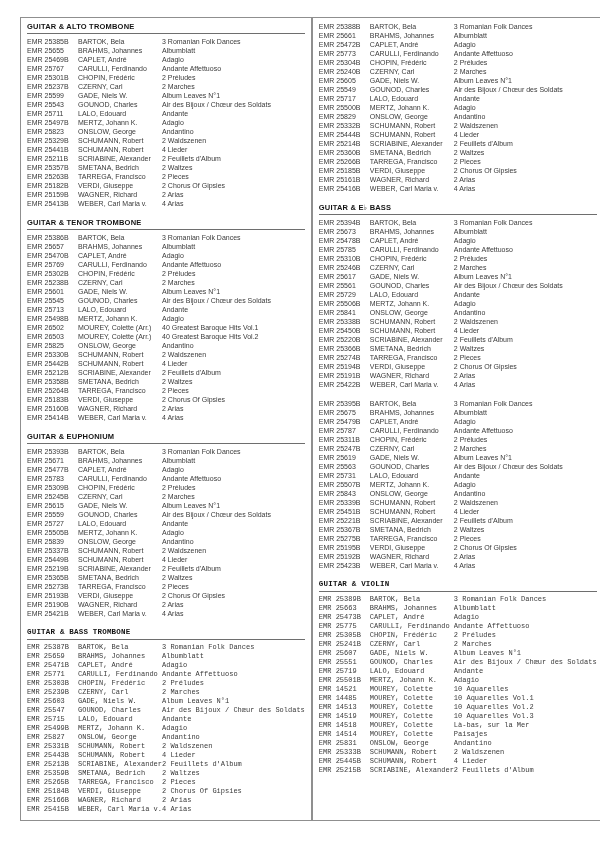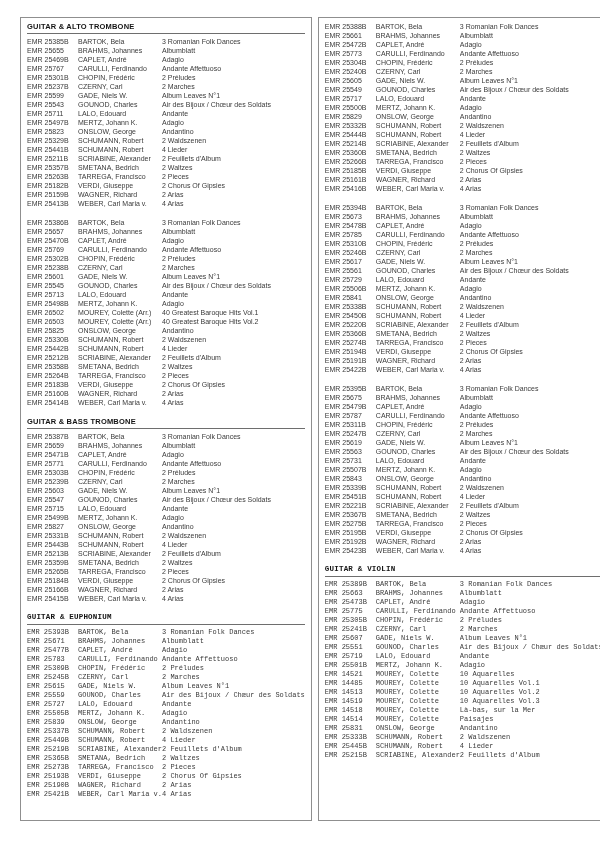--- a/index.html
+++ b/index.html
@@ -7,21 +7,20 @@
     width: 600px; height: 849px;
     font-family: "Liberation Sans", "DejaVu Sans", sans-serif;
     color: #3a3a3a;
     overflow: hidden;
   }
   .page {
     box-sizing: border-box;
     width: 600px; height: 849px;
     padding: 17px 21px 28px 20px;
     display: flex;
-    gap: 6px;
     align-items: stretch;
   }
   .col-box {
     box-sizing: border-box;
     flex: 1 1 0;
     border: 1px solid #8f8f8f;
     background: #ffffff;
     padding: 4px 6px 6px 6px;
   }
   .catalog-section { margin-bottom: 10px; }
@@ -165,20 +164,21 @@
 
   <div class="row">
     <span class="c-num">EMR 25413B</span>
     <span class="c-composer">WEBER, Carl Maria v.</span>
     <span class="c-title">4 Arias</span>
   </div>
 </div>
   </section>
 
   <section class="catalog-section">
+    <h2 class="section-title">GUITAR &amp; TENOR TROMBONE</h2>
     <div class="rows">
   <div class="row">
     <span class="c-num">EMR 25386B</span>
     <span class="c-composer">BARTOK, Bela</span>
     <span class="c-title">3 Romanian Folk Dances</span>
   </div>
 
   <div class="row">
     <span class="c-num">EMR 25657</span>
     <span class="c-composer">BRAHMS, Johannes</span>
@@ -295,20 +295,139 @@
 
   <div class="row">
     <span class="c-num">EMR 25414B</span>
     <span class="c-composer">WEBER, Carl Maria v.</span>
     <span class="c-title">4 Arias</span>
   </div>
 </div>
   </section>
 
   <section class="catalog-section">
+    <h2 class="section-title">GUITAR &amp; EUPHONIUM</h2>
+    <div class="rows">
+  <div class="row">
+    <span class="c-num">EMR 25393B</span>
+    <span class="c-composer">BARTOK, Bela</span>
+    <span class="c-title">3 Romanian Folk Dances</span>
+  </div>
+
+  <div class="row">
+    <span class="c-num">EMR 25671</span>
+    <span class="c-composer">BRAHMS, Johannes</span>
+    <span class="c-title">Albumblatt</span>
+  </div>
+
+  <div class="row">
+    <span class="c-num">EMR 25477B</span>
+    <span class="c-composer">CAPLET, André</span>
+    <span class="c-title">Adagio</span>
+  </div>
+
+  <div class="row">
+    <span class="c-num">EMR 25783</span>
+    <span class="c-composer">CARULLI, Ferdinando</span>
+    <span class="c-title">Andante Affettuoso</span>
+  </div>
+
+  <div class="row">
+    <span class="c-num">EMR 25309B</span>
+    <span class="c-composer">CHOPIN, Frédéric</span>
+    <span class="c-title">2 Préludes</span>
+  </div>
+
+  <div class="row">
+    <span class="c-num">EMR 25245B</span>
+    <span class="c-composer">CZERNY, Carl</span>
+    <span class="c-title">2 Marches</span>
+  </div>
+
+  <div class="row">
+    <span class="c-num">EMR 25615</span>
+    <span class="c-composer">GADE, Niels W.</span>
+    <span class="c-title">Album Leaves N°1</span>
+  </div>
+
+  <div class="row">
+    <span class="c-num">EMR 25559</span>
+    <span class="c-composer">GOUNOD, Charles</span>
+    <span class="c-title">Air des Bijoux / Chœur des Soldats</span>
+  </div>
+
+  <div class="row">
+    <span class="c-num">EMR 25727</span>
+    <span class="c-composer">LALO, Edouard</span>
+    <span class="c-title">Andante</span>
+  </div>
+
+  <div class="row">
+    <span class="c-num">EMR 25505B</span>
+    <span class="c-composer">MERTZ, Johann K.</span>
+    <span class="c-title">Adagio</span>
+  </div>
+
+  <div class="row">
+    <span class="c-num">EMR 25839</span>
+    <span class="c-composer">ONSLOW, George</span>
+    <span class="c-title">Andantino</span>
+  </div>
+
+  <div class="row">
+    <span class="c-num">EMR 25337B</span>
+    <span class="c-composer">SCHUMANN, Robert</span>
+    <span class="c-title">2 Waldszenen</span>
+  </div>
+
+  <div class="row">
+    <span class="c-num">EMR 25449B</span>
+    <span class="c-composer">SCHUMANN, Robert</span>
+    <span class="c-title">4 Lieder</span>
+  </div>
+
+  <div class="row">
+    <span class="c-num">EMR 25219B</span>
+    <span class="c-composer">SCRIABINE, Alexander</span>
+    <span class="c-title">2 Feuillets d'Album</span>
+  </div>
+
+  <div class="row">
+    <span class="c-num">EMR 25365B</span>
+    <span class="c-composer">SMETANA, Bedrich</span>
+    <span class="c-title">2 Waltzes</span>
+  </div>
+
+  <div class="row">
+    <span class="c-num">EMR 25273B</span>
+    <span class="c-composer">TARREGA, Francisco</span>
+    <span class="c-title">2 Pieces</span>
+  </div>
+
+  <div class="row">
+    <span class="c-num">EMR 25193B</span>
+    <span class="c-composer">VERDI, Giuseppe</span>
+    <span class="c-title">2 Chorus Of Gipsies</span>
+  </div>
+
+  <div class="row">
+    <span class="c-num">EMR 25190B</span>
+    <span class="c-composer">WAGNER, Richard</span>
+    <span class="c-title">2 Arias</span>
+  </div>
+
+  <div class="row">
+    <span class="c-num">EMR 25421B</span>
+    <span class="c-composer">WEBER, Carl Maria v.</span>
+    <span class="c-title">4 Arias</span>
+  </div>
+</div>
+  </section>
+
+  <section class="catalog-section">
     <h2 class="section-title">GUITAR &amp; BASS TROMBONE</h2>
     <div class="rows">
   <div class="row">
     <span class="c-num">EMR 25387B</span>
     <span class="c-composer">BARTOK, Bela</span>
     <span class="c-title">3 Romanian Folk Dances</span>
   </div>
 
   <div class="row">
     <span class="c-num">EMR 25659</span>
@@ -407,139 +526,20 @@
   </div>
 
   <div class="row">
     <span class="c-num">EMR 25166B</span>
     <span class="c-composer">WAGNER, Richard</span>
     <span class="c-title">2 Arias</span>
   </div>
 
   <div class="row">
     <span class="c-num">EMR 25415B</span>
-    <span class="c-composer">WEBER, Carl Maria v.</span>
-    <span class="c-title">4 Arias</span>
-  </div>
-</div>
-  </section>
-
-  <section class="catalog-section">
-    <h2 class="section-title">GUITAR &amp; EUPHONIUM</h2>
-    <div class="rows">
-  <div class="row">
-    <span class="c-num">EMR 25393B</span>
-    <span class="c-composer">BARTOK, Bela</span>
-    <span class="c-title">3 Romanian Folk Dances</span>
-  </div>
-
-  <div class="row">
-    <span class="c-num">EMR 25671</span>
-    <span class="c-composer">BRAHMS, Johannes</span>
-    <span class="c-title">Albumblatt</span>
-  </div>
-
-  <div class="row">
-    <span class="c-num">EMR 25477B</span>
-    <span class="c-composer">CAPLET, André</span>
-    <span class="c-title">Adagio</span>
-  </div>
-
-  <div class="row">
-    <span class="c-num">EMR 25783</span>
-    <span class="c-composer">CARULLI, Ferdinando</span>
-    <span class="c-title">Andante Affettuoso</span>
-  </div>
-
-  <div class="row">
-    <span class="c-num">EMR 25309B</span>
-    <span class="c-composer">CHOPIN, Frédéric</span>
-    <span class="c-title">2 Préludes</span>
-  </div>
-
-  <div class="row">
-    <span class="c-num">EMR 25245B</span>
-    <span class="c-composer">CZERNY, Carl</span>
-    <span class="c-title">2 Marches</span>
-  </div>
-
-  <div class="row">
-    <span class="c-num">EMR 25615</span>
-    <span class="c-composer">GADE, Niels W.</span>
-    <span class="c-title">Album Leaves N°1</span>
-  </div>
-
-  <div class="row">
-    <span class="c-num">EMR 25559</span>
-    <span class="c-composer">GOUNOD, Charles</span>
-    <span class="c-title">Air des Bijoux / Chœur des Soldats</span>
-  </div>
-
-  <div class="row">
-    <span class="c-num">EMR 25727</span>
-    <span class="c-composer">LALO, Edouard</span>
-    <span class="c-title">Andante</span>
-  </div>
-
-  <div class="row">
-    <span class="c-num">EMR 25505B</span>
-    <span class="c-composer">MERTZ, Johann K.</span>
-    <span class="c-title">Adagio</span>
-  </div>
-
-  <div class="row">
-    <span class="c-num">EMR 25839</span>
-    <span class="c-composer">ONSLOW, George</span>
-    <span class="c-title">Andantino</span>
-  </div>
-
-  <div class="row">
-    <span class="c-num">EMR 25337B</span>
-    <span class="c-composer">SCHUMANN, Robert</span>
-    <span class="c-title">2 Waldszenen</span>
-  </div>
-
-  <div class="row">
-    <span class="c-num">EMR 25449B</span>
-    <span class="c-composer">SCHUMANN, Robert</span>
-    <span class="c-title">4 Lieder</span>
-  </div>
-
-  <div class="row">
-    <span class="c-num">EMR 25219B</span>
-    <span class="c-composer">SCRIABINE, Alexander</span>
-    <span class="c-title">2 Feuillets d'Album</span>
-  </div>
-
-  <div class="row">
-    <span class="c-num">EMR 25365B</span>
-    <span class="c-composer">SMETANA, Bedrich</span>
-    <span class="c-title">2 Waltzes</span>
-  </div>
-
-  <div class="row">
-    <span class="c-num">EMR 25273B</span>
-    <span class="c-composer">TARREGA, Francisco</span>
-    <span class="c-title">2 Pieces</span>
-  </div>
-
-  <div class="row">
-    <span class="c-num">EMR 25193B</span>
-    <span class="c-composer">VERDI, Giuseppe</span>
-    <span class="c-title">2 Chorus Of Gipsies</span>
-  </div>
-
-  <div class="row">
-    <span class="c-num">EMR 25190B</span>
-    <span class="c-composer">WAGNER, Richard</span>
-    <span class="c-title">2 Arias</span>
-  </div>
-
-  <div class="row">
-    <span class="c-num">EMR 25421B</span>
     <span class="c-composer">WEBER, Carl Maria v.</span>
     <span class="c-title">4 Arias</span>
   </div>
 </div>
   </section>
 </div>
   <div class="col-box">
   <section class="catalog-section">
     <div class="rows">
   <div class="row">
@@ -652,20 +652,21 @@
 
   <div class="row">
     <span class="c-num">EMR 25416B</span>
     <span class="c-composer">WEBER, Carl Maria v.</span>
     <span class="c-title">4 Arias</span>
   </div>
 </div>
   </section>
 
   <section class="catalog-section">
+    <h2 class="section-title">GUITAR &amp; E♭ BASS</h2>
     <div class="rows">
   <div class="row">
     <span class="c-num">EMR 25394B</span>
     <span class="c-composer">BARTOK, Bela</span>
     <span class="c-title">3 Romanian Folk Dances</span>
   </div>
 
   <div class="row">
     <span class="c-num">EMR 25673</span>
     <span class="c-composer">BRAHMS, Johannes</span>

